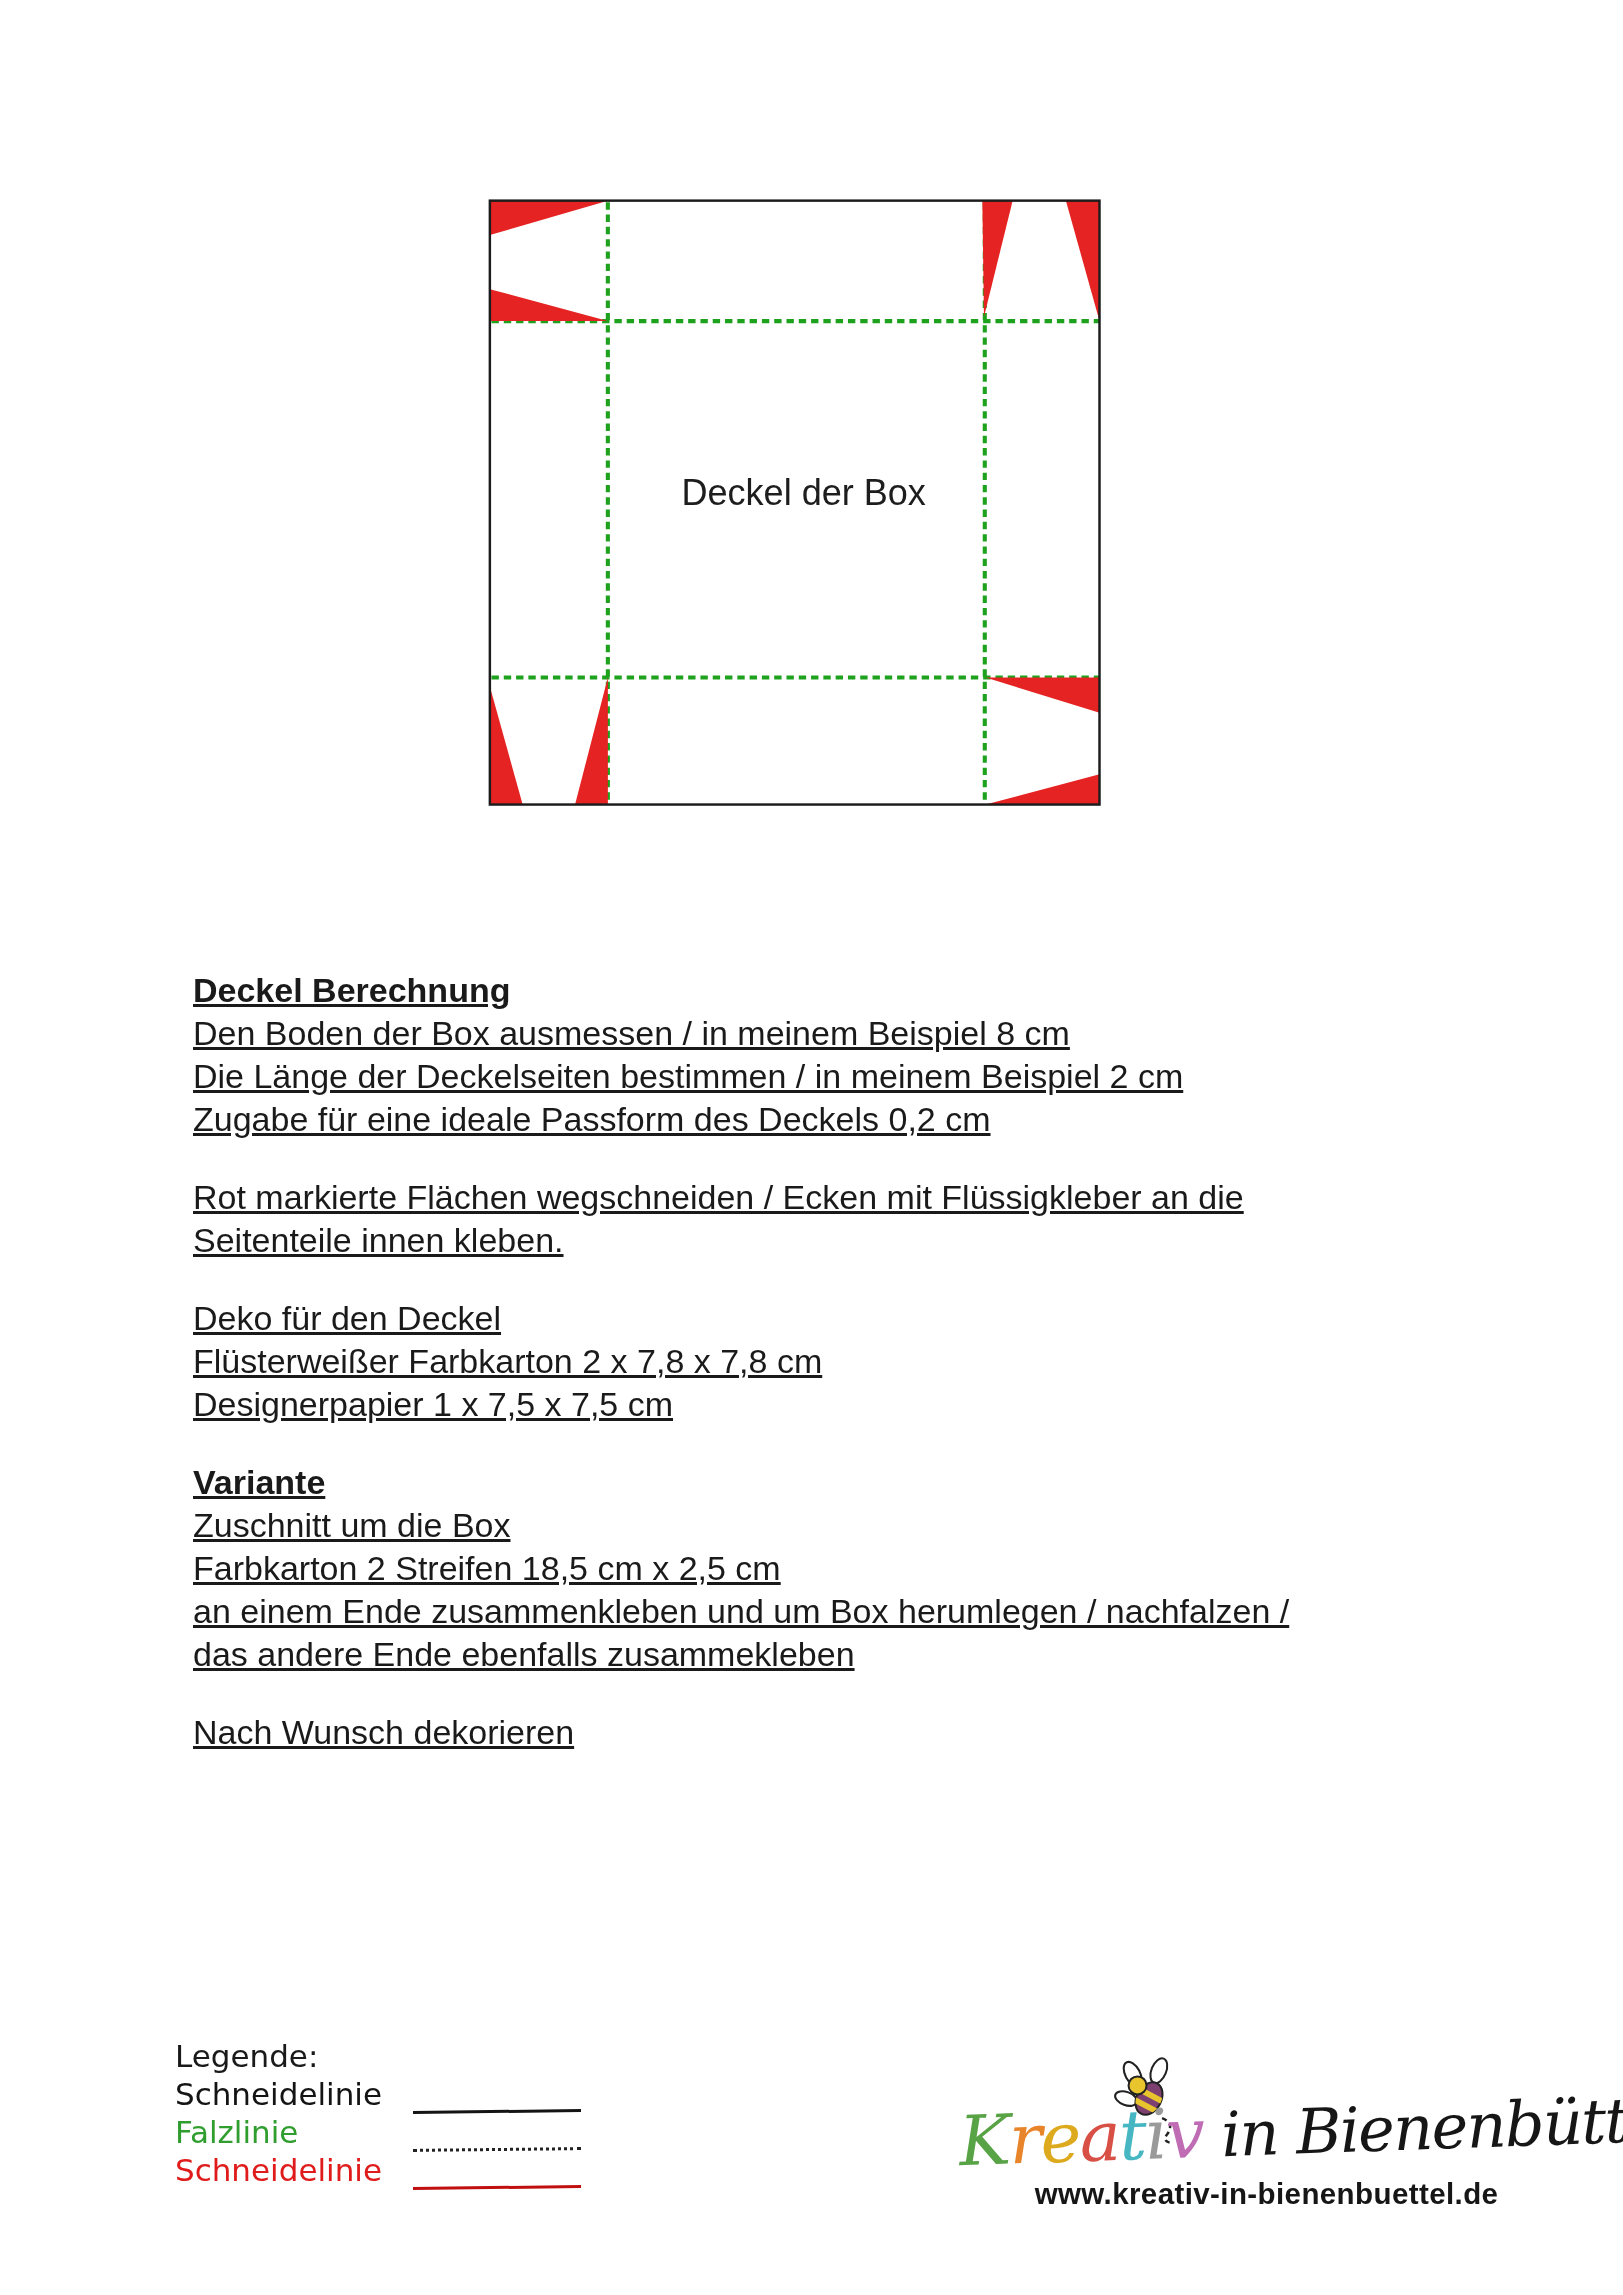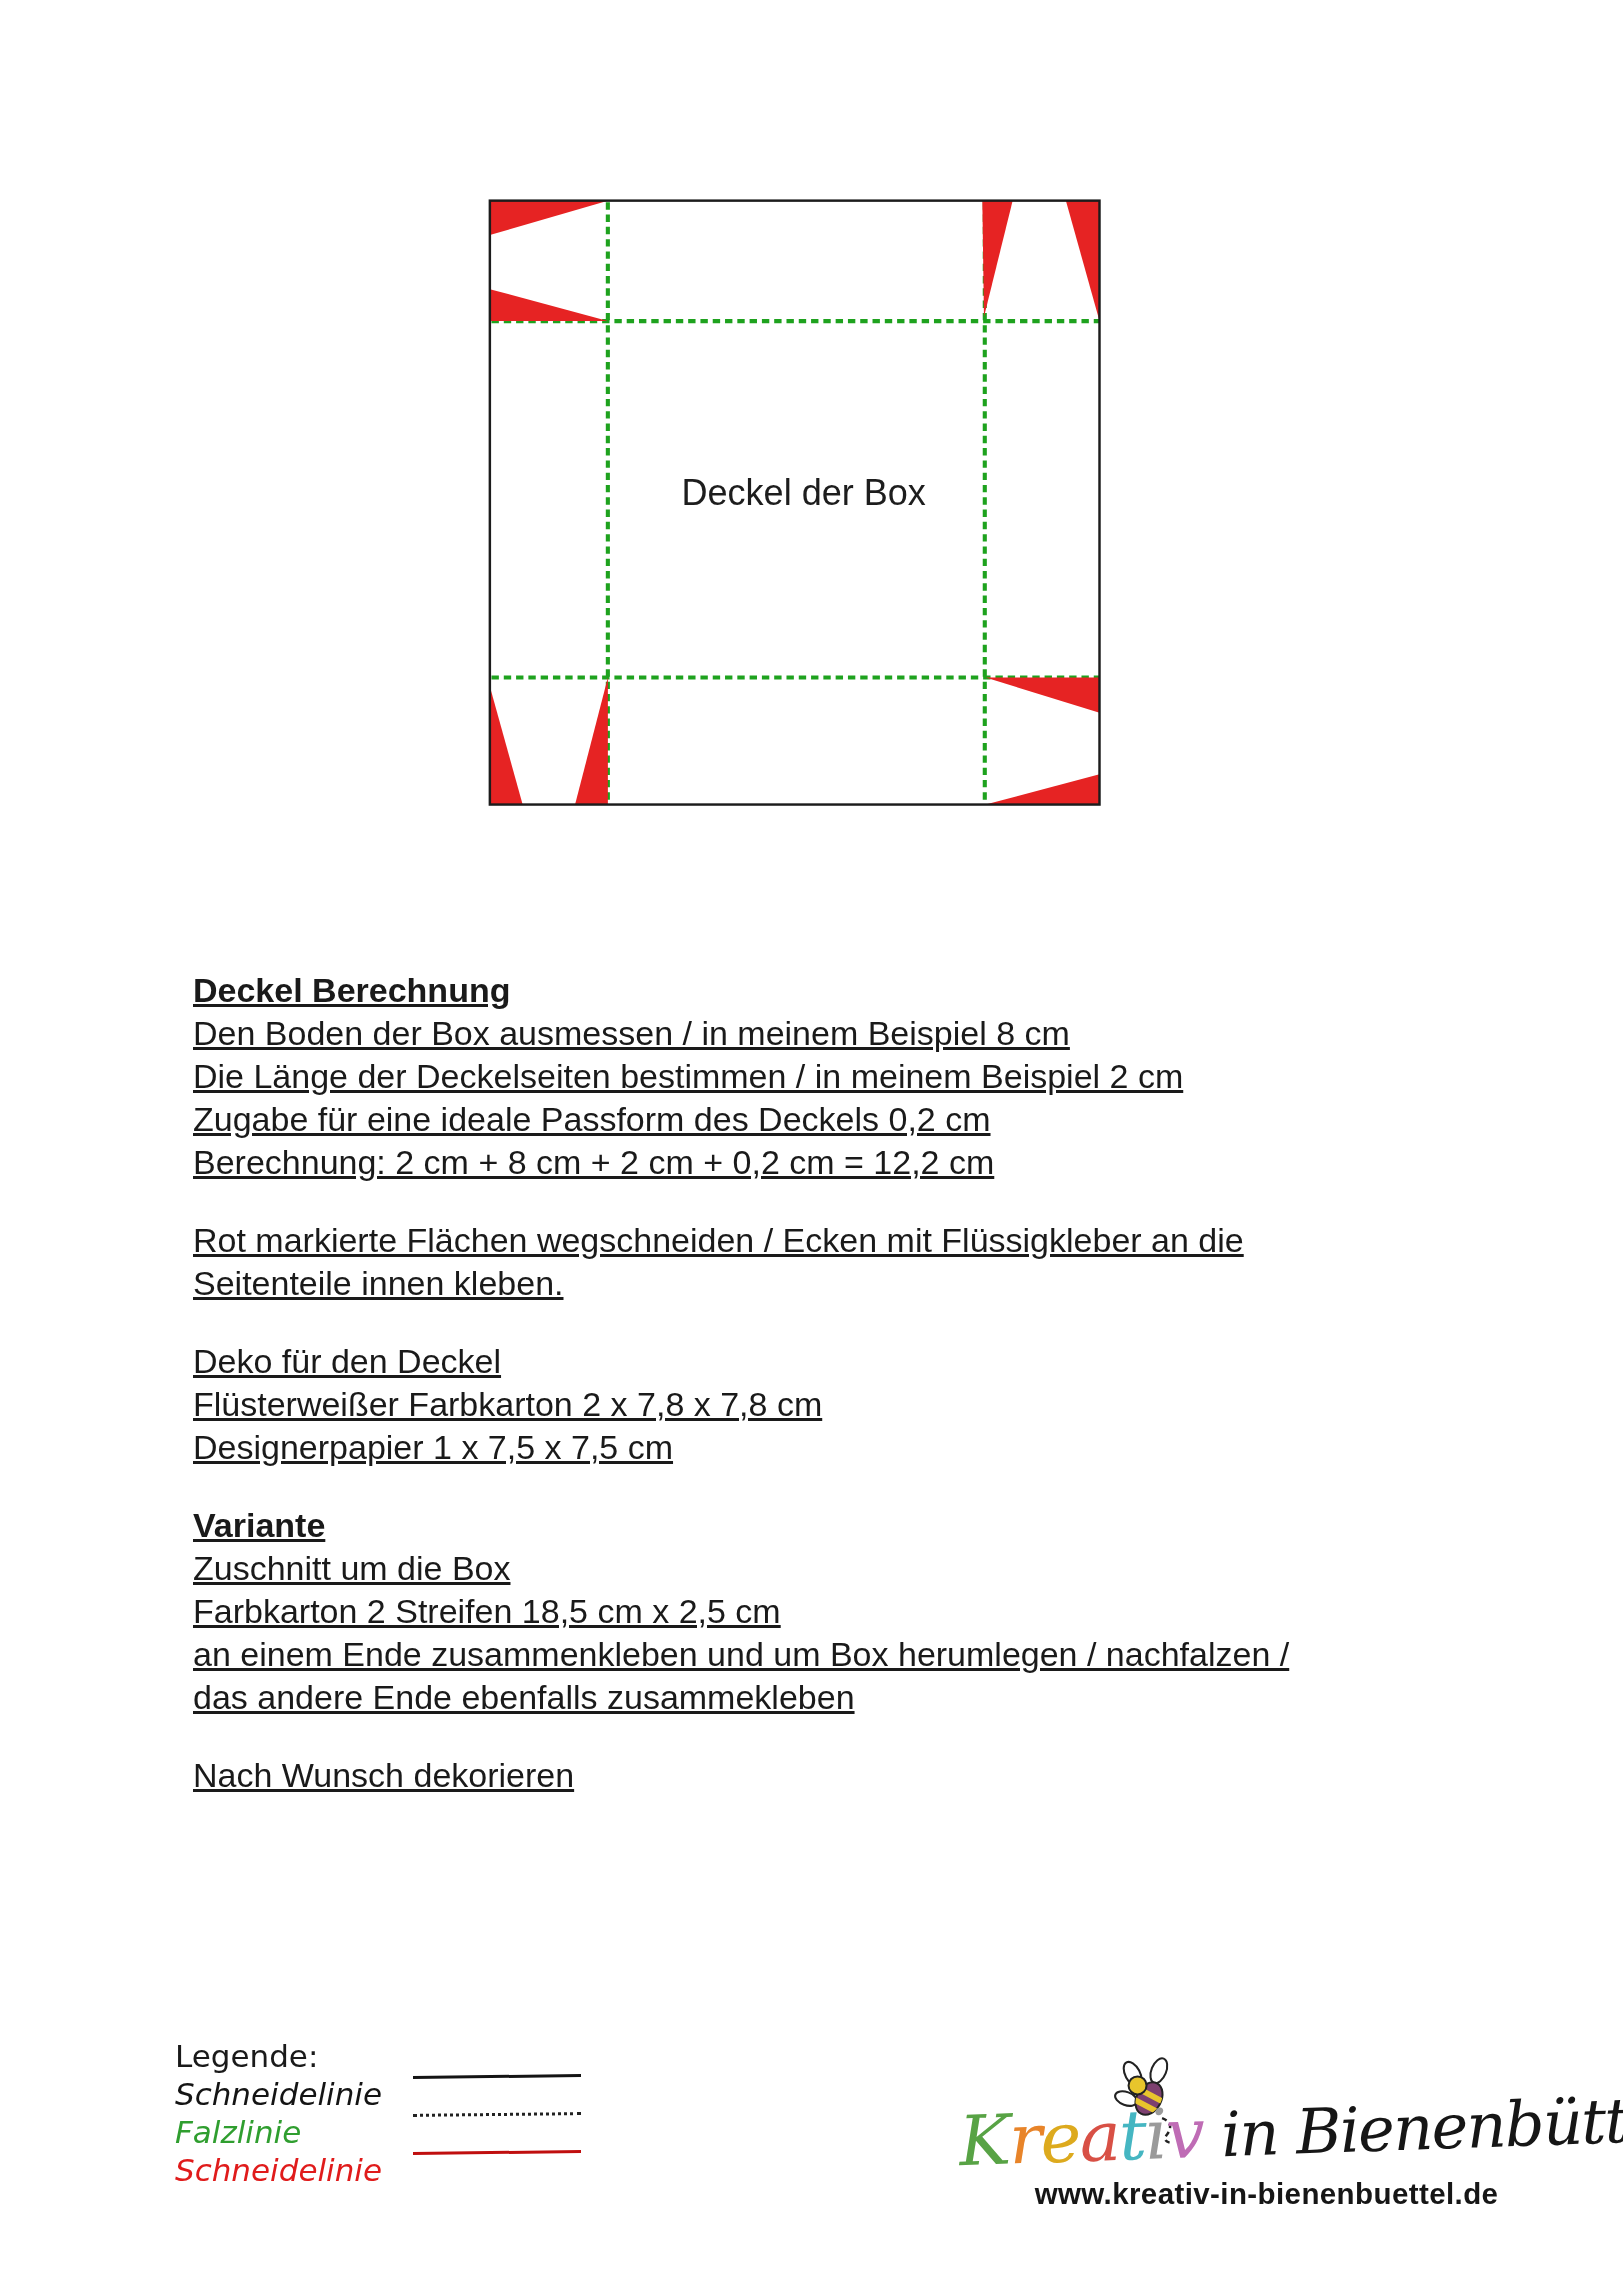--- a/index.html
+++ b/index.html
@@ -23,21 +23,21 @@
     font-size:34px;line-height:43px;text-decoration:underline;
   }
   .instructions .para{margin:0 0 35px 0;}
   .instructions .h{font-weight:bold;}
   
   .legend{
     position:absolute;left:175px;top:2037px;width:459px;
     font-family:"DejaVu Sans", sans-serif;
     font-size:31px;line-height:38px;
   }
-  .legend-row{display:flex;align-items:flex-start;height:38px;font-style:italic;}
+  .legend-row{display:flex;align-items:flex-end;height:38px;}
   .legend-label{display:inline-block;width:238px;}
   .swatch{width:168px;height:0;border-top:3.3px solid #111;transform:rotate(-0.6deg);}
   .swatch.dotted{border-top-style:dotted;}
   
   .logo-script{
     position:absolute;left:959px;top:2091px;width:594px;
     text-align:center;
     font-family:"DejaVu Serif", serif;
     font-style:italic;
     font-size:69px;
@@ -83,21 +83,20 @@
 
     <text x="385" y="374" text-anchor="middle">Deckel der Box</text>
   </svg>
 
   <div class="instructions">
     <div class="para">
       <div class="h">Deckel Berechnung</div>
       <div>Den Boden der Box ausmessen / in meinem Beispiel 8 cm</div>
       <div>Die Länge der Deckelseiten bestimmen / in meinem Beispiel 2 cm</div>
       <div>Zugabe für eine ideale Passform des Deckels 0,2 cm</div>
-      <div>Berechnung: 2 cm + 8 cm + 2 cm + 0,2 cm = 12,2 cm</div>
     </div>
     <div class="para">
       <div>Rot markierte Flächen wegschneiden / Ecken mit Flüssigkleber an die</div>
       <div>Seitenteile innen kleben.</div>
     </div>
     <div class="para">
       <div>Deko für den Deckel</div>
       <div>Flüsterweißer Farbkarton 2 x 7,8 x 7,8 cm</div>
       <div>Designerpapier 1 x 7,5 x 7,5 cm</div>
     </div>

